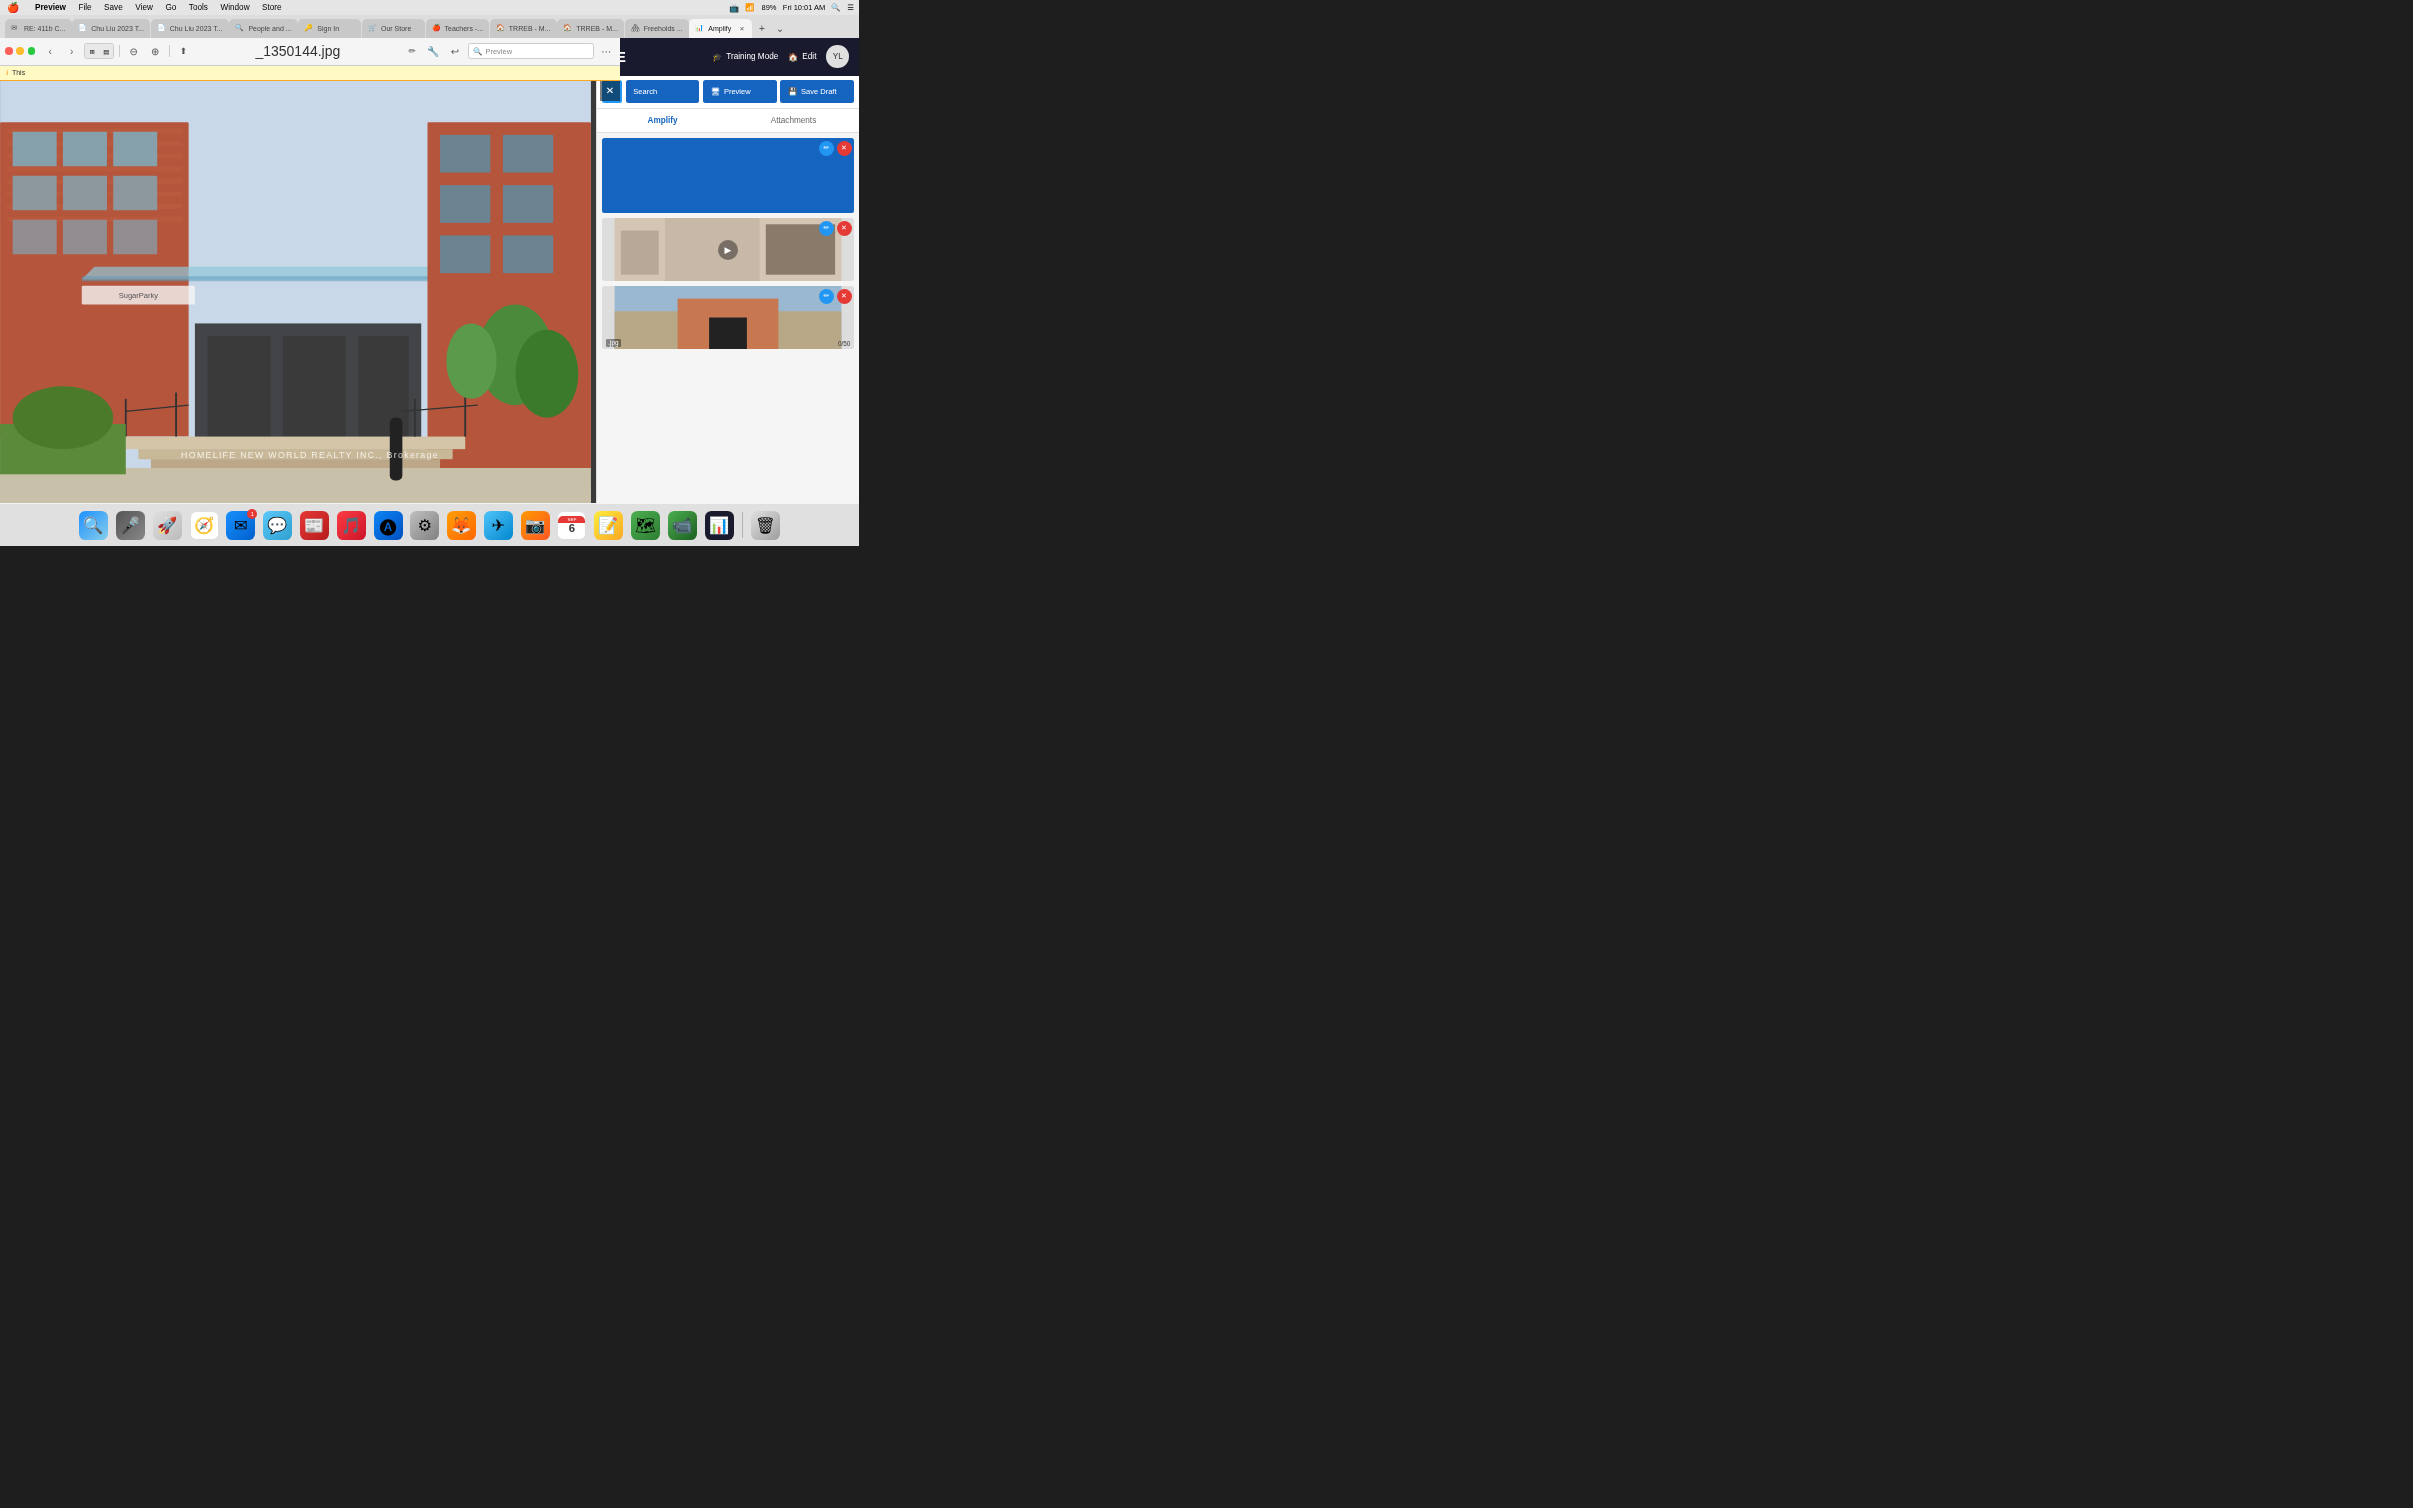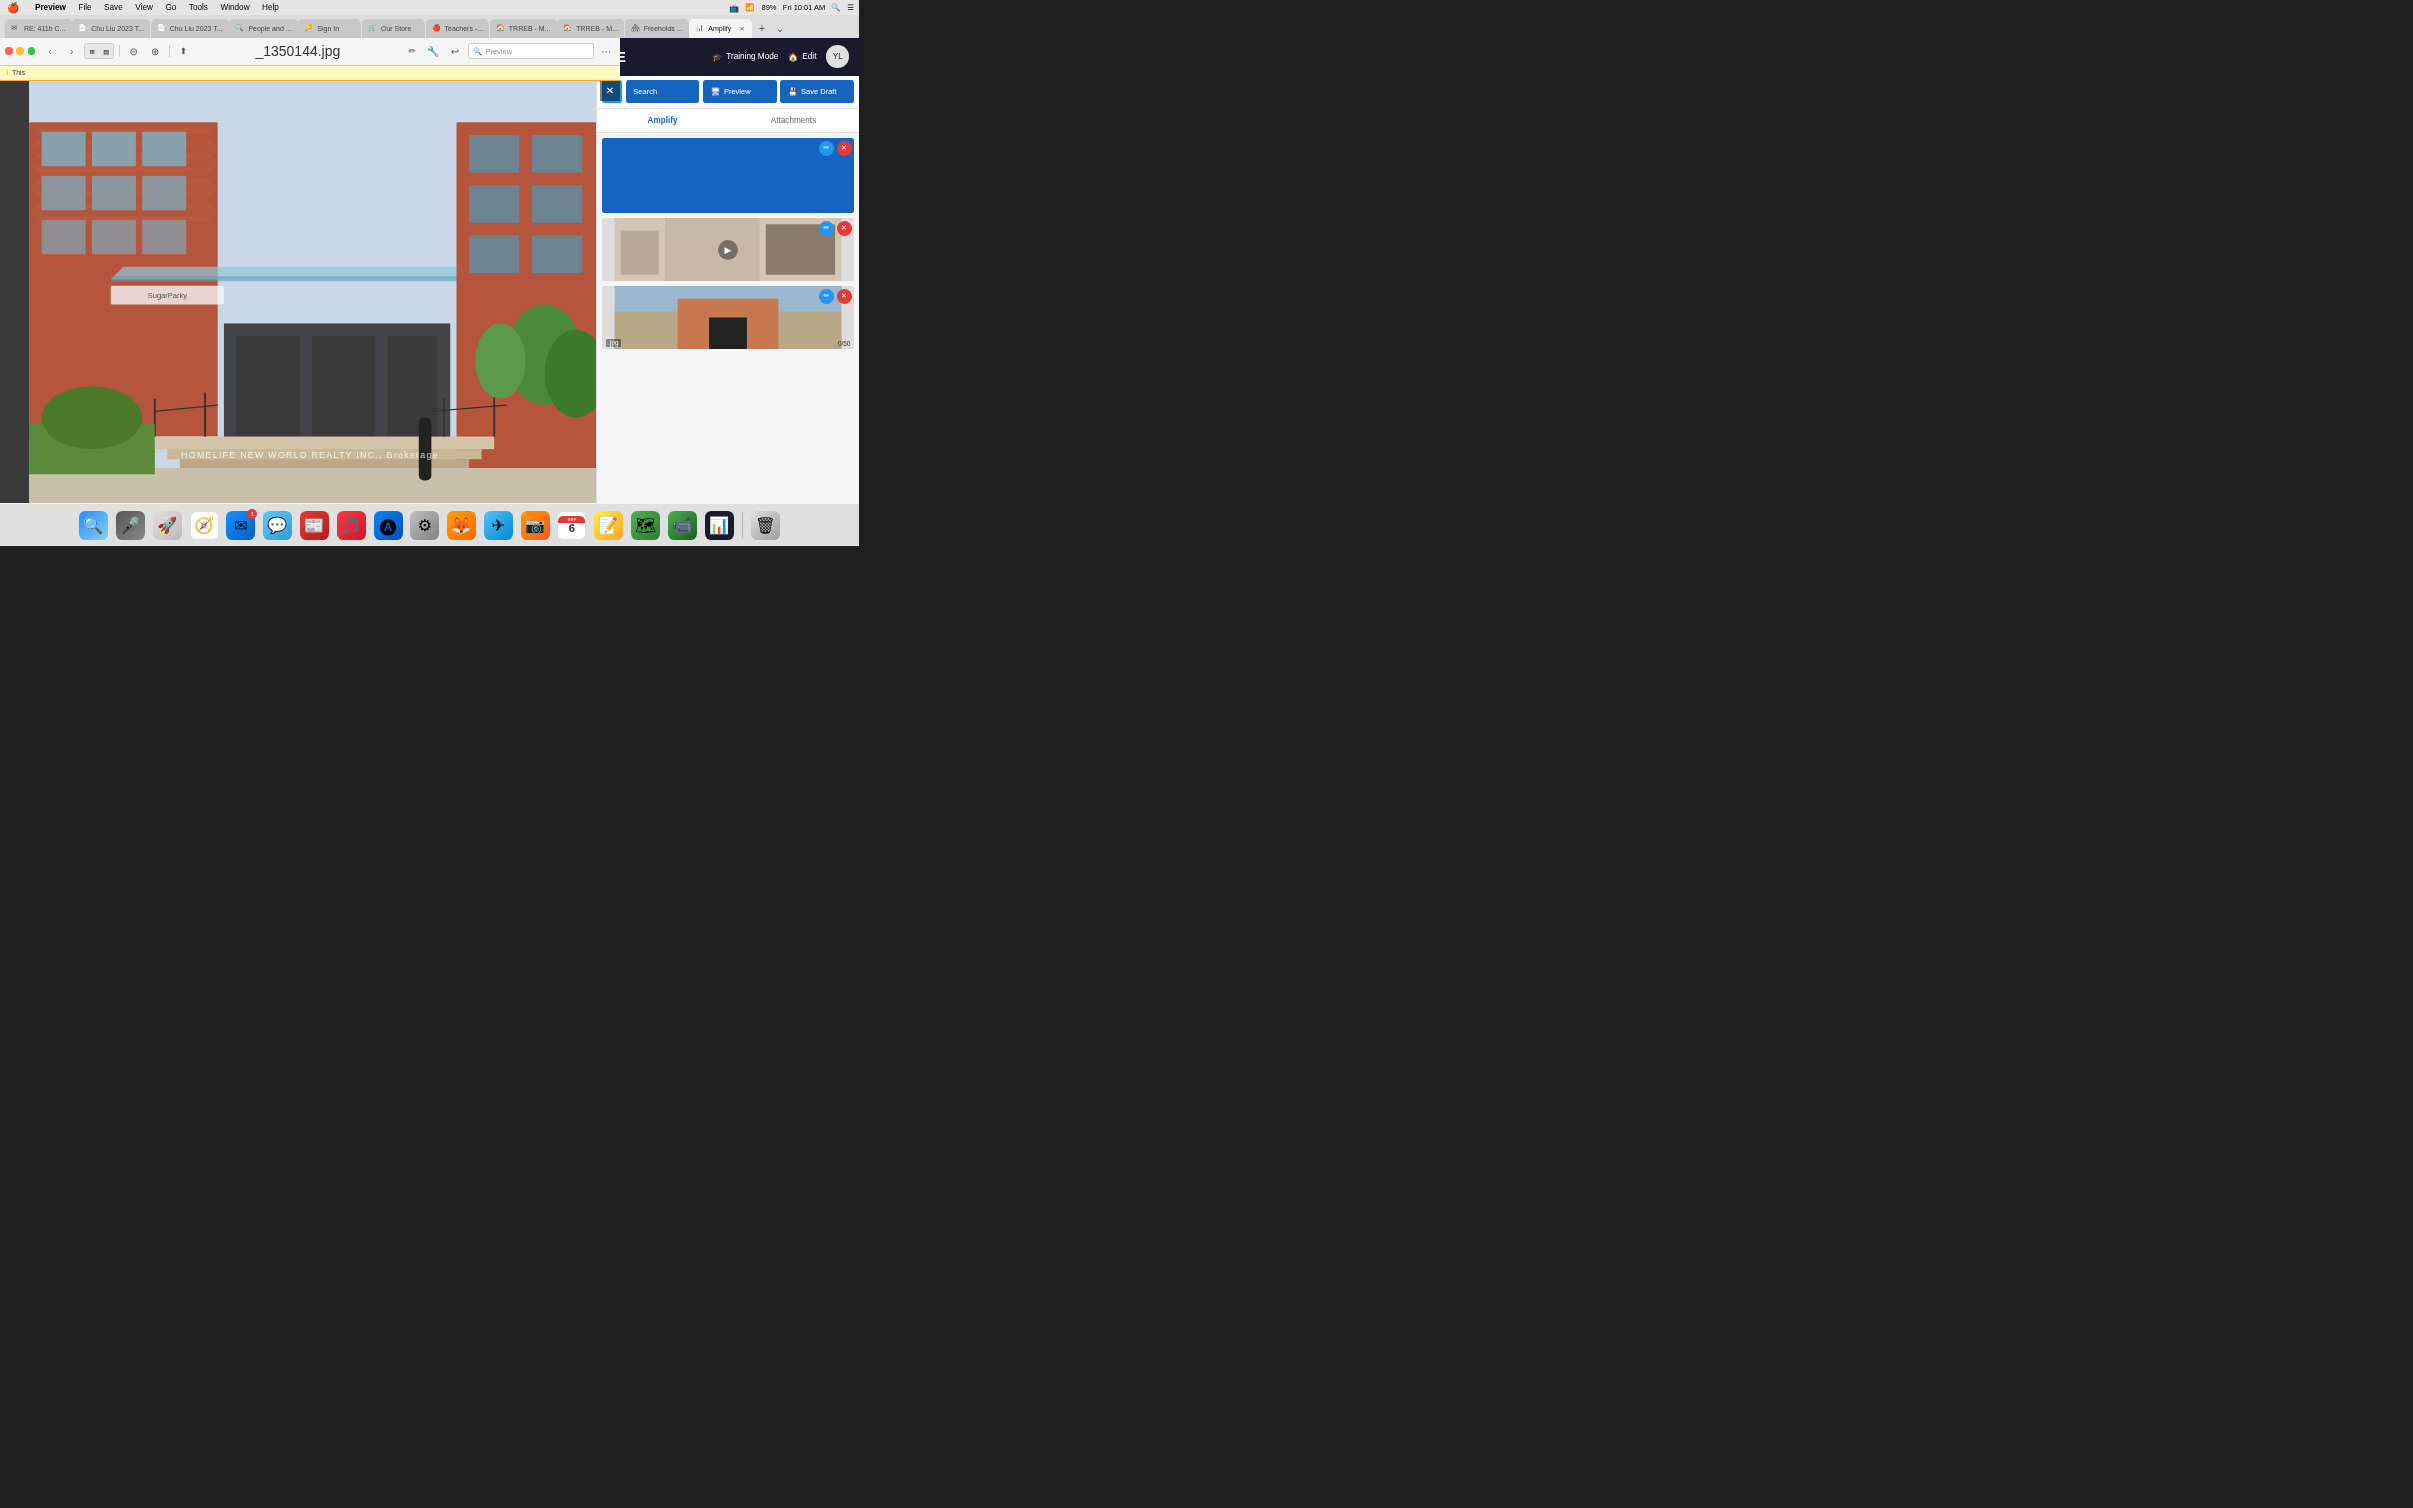--- a/index.html
+++ b/index.html
@@ -171,21 +171,21 @@
       color: #888;
     }
 
     
     .preview-content {
       flex: 1;
       background: #3a3a3a;
       position: relative;
       display: flex;
       align-items: center;
-      justify-content: flex-end;
+      justify-content: flex-start;
       overflow: hidden;
     }
 
     
     .amplify-panel {
       position: absolute;
       top: 0;
       right: 0;
       width: 239px;
       bottom: 0;
@@ -439,21 +439,21 @@
 
 <div class="menu-bar">
   <span class="menu-bar-item menu-bar-apple">🍎</span>
   <span class="menu-bar-item bold">Preview</span>
   <span class="menu-bar-item">File</span>
   <span class="menu-bar-item">Save</span>
   <span class="menu-bar-item">View</span>
   <span class="menu-bar-item">Go</span>
   <span class="menu-bar-item">Tools</span>
   <span class="menu-bar-item">Window</span>
-  <span class="menu-bar-item">Help</span>
+  <span class="menu-bar-item">Store</span>
   <div class="menu-bar-right">
     <span style="font-size:8.2px;">📺</span>
     <span>📶</span>
     <span>89%</span>
     <span>Fri 10:01 AM</span>
     <span>🔍</span>
     <span>☰</span>
   </div>
 </div>
 

